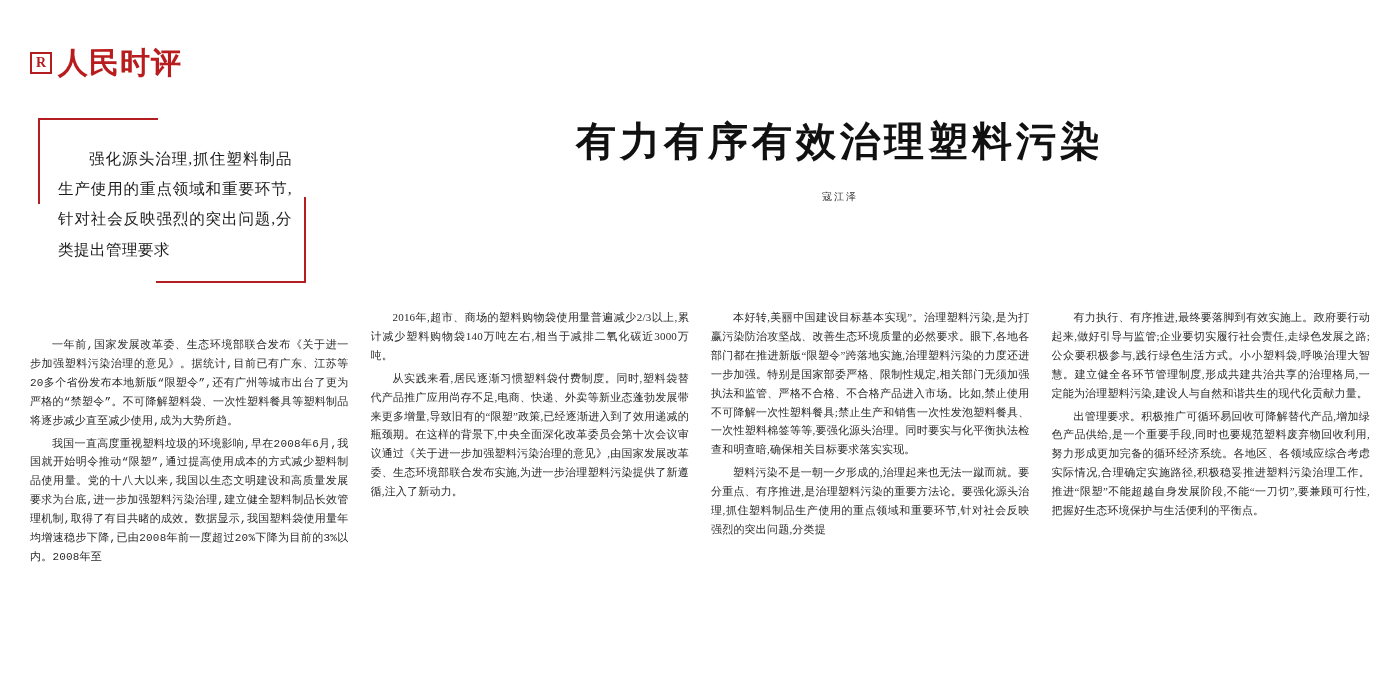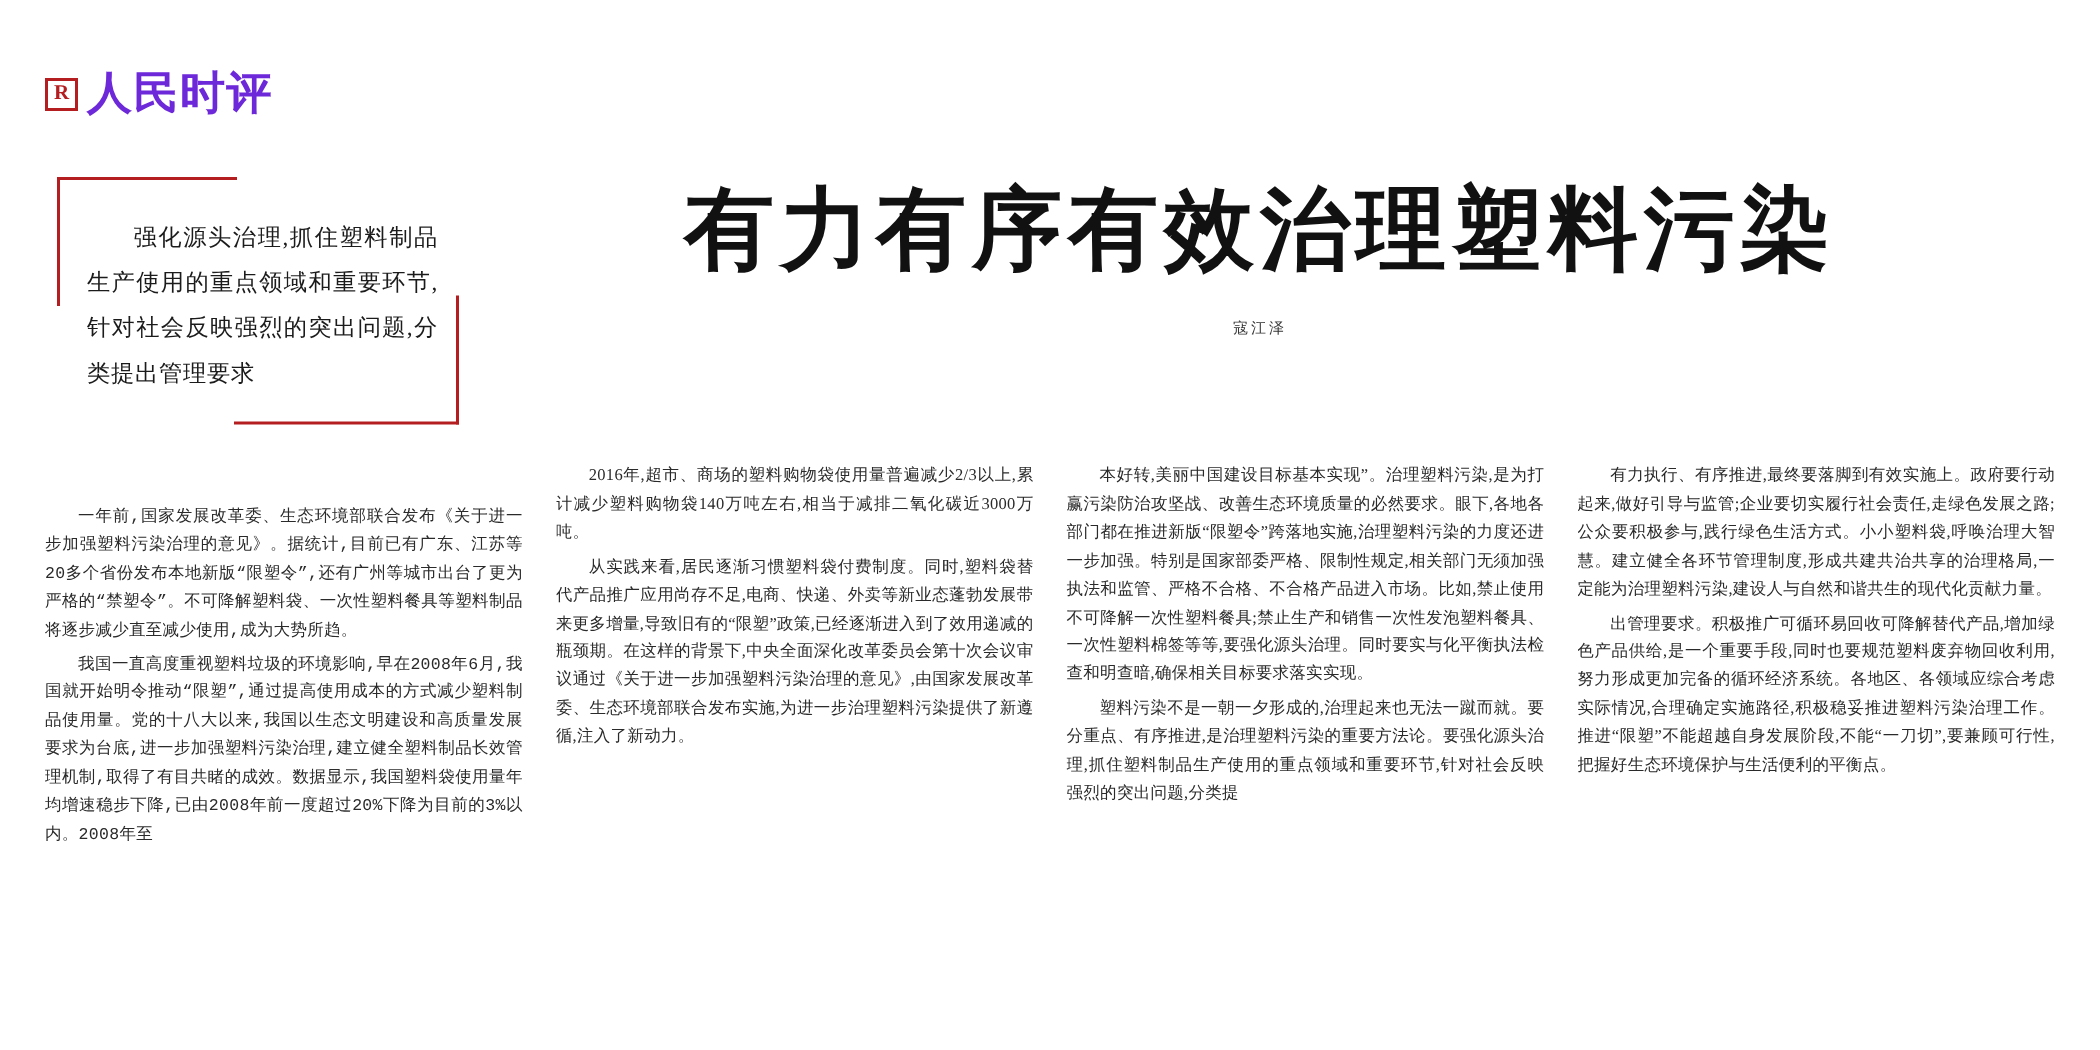--- a/index.html
+++ b/index.html
@@ -38,38 +38,38 @@
     font-size: 14px;
     font-weight: bold;
     display: flex;
     align-items: center;
     justify-content: center;
     box-sizing: border-box;
     font-family: "Liberation Serif", serif;
     line-height: 1;
   }
   .masthead-title {
-    color: #6d28d9;
+    color: #b91c1c;
     font-size: 30px;
     font-weight: bold;
     letter-spacing: 1px;
     font-family: "Liberation Serif", serif;
     line-height: 1;
   }
 
   
   .headline-zone {
     position: absolute;
     left: 390px;
     top: 120px;
     width: 900px;
     text-align: center;
   }
   .headline {
-    font-size: 60px;
+    font-size: 40px;
     font-weight: bold;
     letter-spacing: 4px;
     color: #111111;
     font-family: "Liberation Serif", serif;
     line-height: 1.1;
     white-space: nowrap;
   }
   .byline {
     margin-top: 26px;
     font-size: 10px;

